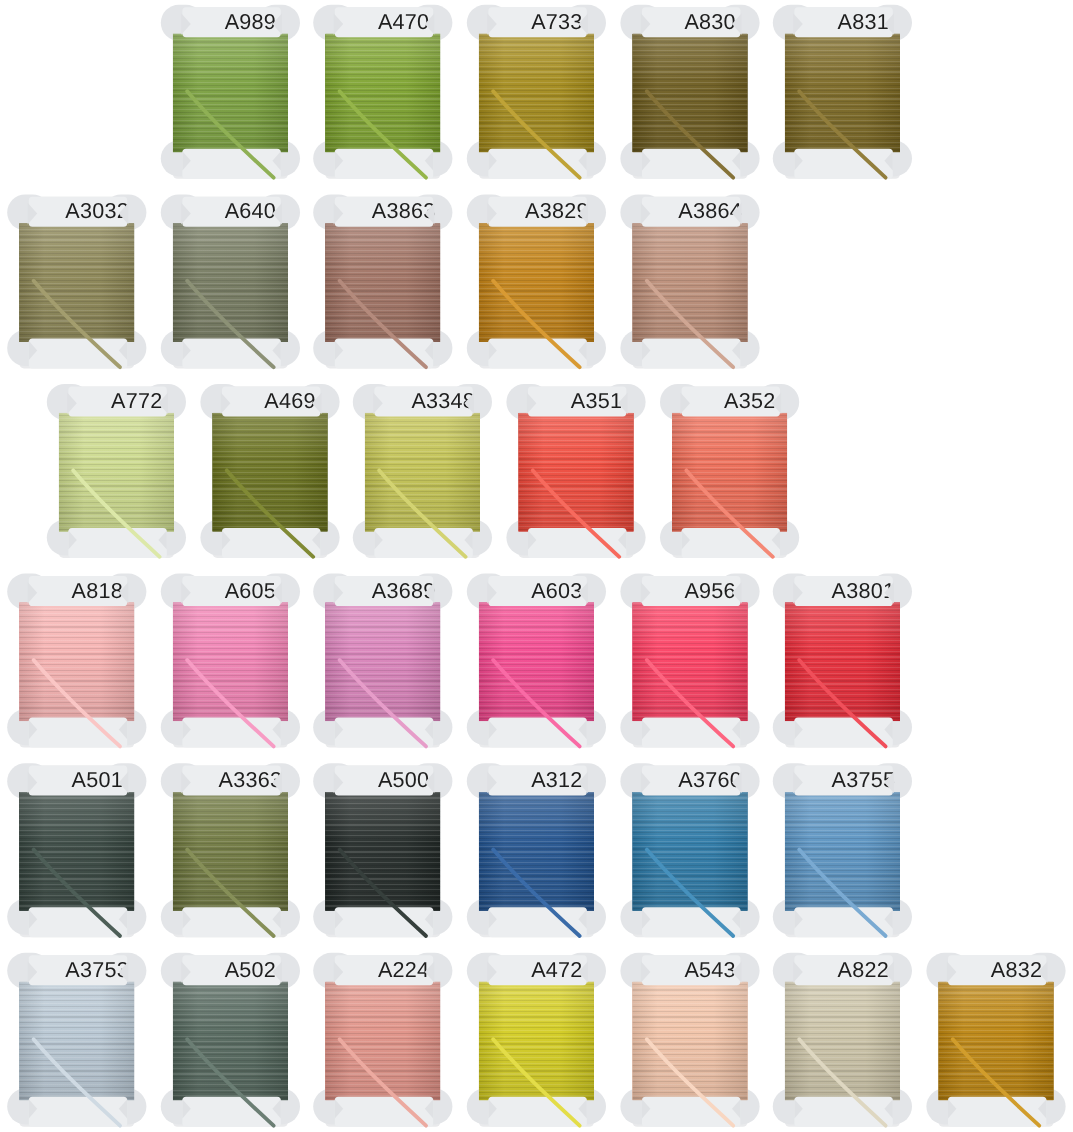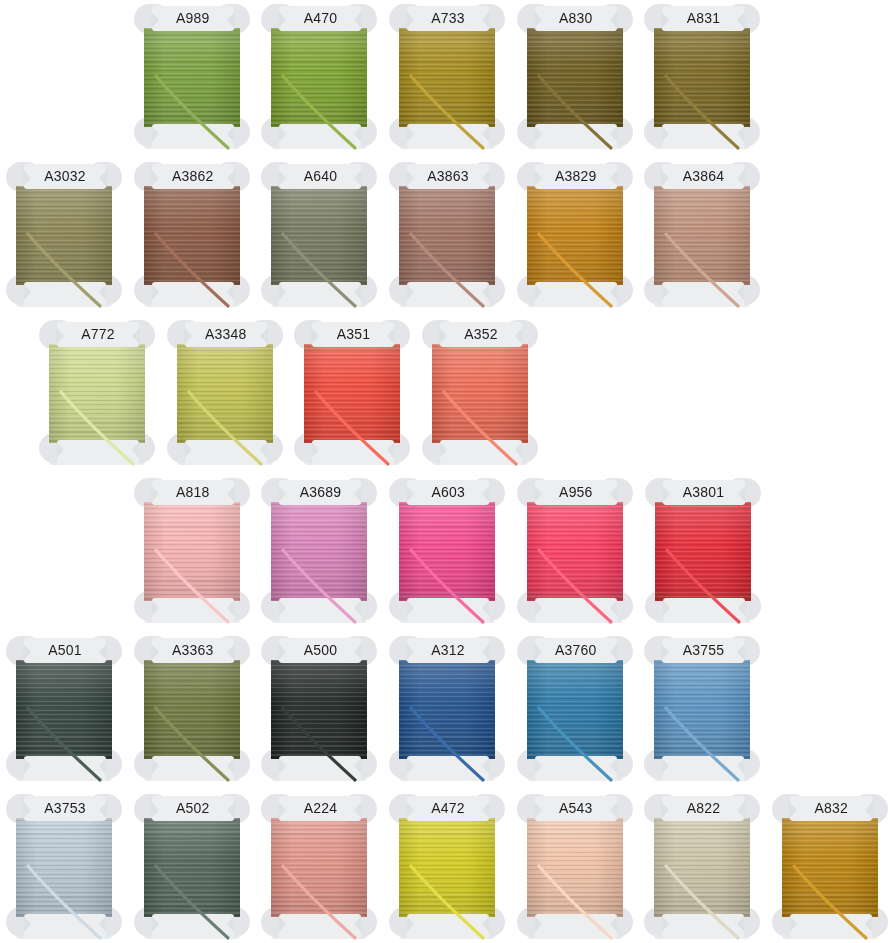--- a/index.html
+++ b/index.html
@@ -100,27 +100,27 @@
     left: -1px;
     border-left: 8px solid #dfe1e4;
   }
   .label-tab::after {
     right: -1px;
     border-right: 8px solid #dfe1e4;
   }
 
   .label-text {
     position: absolute;
-    left: 0;
+    left: 16px;
     top: 0;
     width: 82px;
     height: 25px;
     line-height: 25px;
     text-align: center;
-    font-size: 14px;
+    font-size: 18px;
     color: #1e1e1e;
     letter-spacing: 0.2px;
     font-family: "Liberation Sans", sans-serif;
   }
 
   
   .bottom-flap {
     position: absolute;
     left: 16px;
     top: 120px;
@@ -364,44 +364,20 @@
           </div>
         </div>
       </div>
       <div class="bobbin">
         <div class="bobbin-inner">
           <div class="card-body"></div>
           <div class="lobe tl"></div>
           <div class="lobe tr"></div>
           <div class="lobe bl"></div>
           <div class="lobe br"></div>
-          <div class="thread" style="box-shadow: rgb(110, 68, 52) 0px 0px 0px 1px inset;">
-            <div class="base" style="background: rgb(139, 90, 69);"></div>
-            <div class="lines"></div>
-            <div class="vshade"></div>
-            <div class="sheen"></div>
-          </div>
-          <div class="tail">
-            <svg width="96" height="124" viewBox="0 0 96 124">
-              <path d="M12 48 C 34 74, 58 96, 84 120" fill="none" stroke-width="3.2" stroke-linecap="round" stroke="#a2705a"></path>
-            </svg>
-          </div>
-          <div class="bottom-flap"></div>
-          <div class="label-tab">
-            <span class="label-text">A3862</span>
-          </div>
-        </div>
-      </div>
-      <div class="bobbin">
-        <div class="bobbin-inner">
-          <div class="card-body"></div>
-          <div class="lobe tl"></div>
-          <div class="lobe tr"></div>
-          <div class="lobe bl"></div>
-          <div class="lobe br"></div>
           <div class="thread" style="box-shadow: rgb(91, 95, 73) 0px 0px 0px 1px inset;">
             <div class="base" style="background: rgb(117, 122, 96);"></div>
             <div class="lines"></div>
             <div class="vshade"></div>
             <div class="sheen"></div>
           </div>
           <div class="tail">
             <svg width="96" height="124" viewBox="0 0 96 124">
               <path d="M12 48 C 34 74, 58 96, 84 120" fill="none" stroke-width="3.2" stroke-linecap="round" stroke="#8c9176"></path>
             </svg>
@@ -510,20 +486,44 @@
           </div>
         </div>
       </div>
       <div class="bobbin">
         <div class="bobbin-inner">
           <div class="card-body"></div>
           <div class="lobe tl"></div>
           <div class="lobe tr"></div>
           <div class="lobe bl"></div>
           <div class="lobe br"></div>
+          <div class="thread" style="box-shadow: rgb(82, 89, 22) 0px 0px 0px 1px inset;">
+            <div class="base" style="background: rgb(106, 114, 32);"></div>
+            <div class="lines"></div>
+            <div class="vshade"></div>
+            <div class="sheen"></div>
+          </div>
+          <div class="tail">
+            <svg width="96" height="124" viewBox="0 0 96 124">
+              <path d="M12 48 C 34 74, 58 96, 84 120" fill="none" stroke-width="3.2" stroke-linecap="round" stroke="#818a35"></path>
+            </svg>
+          </div>
+          <div class="bottom-flap"></div>
+          <div class="label-tab">
+            <span class="label-text">A469</span>
+          </div>
+        </div>
+      </div>
+      <div class="bobbin">
+        <div class="bobbin-inner">
+          <div class="card-body"></div>
+          <div class="lobe tl"></div>
+          <div class="lobe tr"></div>
+          <div class="lobe bl"></div>
+          <div class="lobe br"></div>
           <div class="thread" style="box-shadow: rgb(165, 165, 60) 0px 0px 0px 1px inset;">
             <div class="base" style="background: rgb(194, 194, 83);"></div>
             <div class="lines"></div>
             <div class="vshade"></div>
             <div class="sheen"></div>
           </div>
           <div class="tail">
             <svg width="96" height="124" viewBox="0 0 96 124">
               <path d="M12 48 C 34 74, 58 96, 84 120" fill="none" stroke-width="3.2" stroke-linecap="round" stroke="#d3d372"></path>
             </svg>
@@ -576,21 +576,21 @@
               <path d="M12 48 C 34 74, 58 96, 84 120" fill="none" stroke-width="3.2" stroke-linecap="round" stroke="#f48875"></path>
             </svg>
           </div>
           <div class="bottom-flap"></div>
           <div class="label-tab">
             <span class="label-text">A352</span>
           </div>
         </div>
       </div>
     </div>
-    <div class="floss-row" style="top: 474px; justify-content: center;">
+    <div class="floss-row" style="top: 474px;">
       <div class="bobbin">
         <div class="bobbin-inner">
           <div class="card-body"></div>
           <div class="lobe tl"></div>
           <div class="lobe tr"></div>
           <div class="lobe bl"></div>
           <div class="lobe br"></div>
           <div class="thread" style="box-shadow: rgb(227, 151, 149) 0px 0px 0px 1px inset;">
             <div class="base" style="background: rgb(246, 178, 177);"></div>
             <div class="lines"></div>
@@ -608,20 +608,44 @@
           </div>
         </div>
       </div>
       <div class="bobbin">
         <div class="bobbin-inner">
           <div class="card-body"></div>
           <div class="lobe tl"></div>
           <div class="lobe tr"></div>
           <div class="lobe bl"></div>
           <div class="lobe br"></div>
+          <div class="thread" style="box-shadow: rgb(219, 102, 153) 0px 0px 0px 1px inset;">
+            <div class="base" style="background: rgb(240, 130, 179);"></div>
+            <div class="lines"></div>
+            <div class="vshade"></div>
+            <div class="sheen"></div>
+          </div>
+          <div class="tail">
+            <svg width="96" height="124" viewBox="0 0 96 124">
+              <path d="M12 48 C 34 74, 58 96, 84 120" fill="none" stroke-width="3.2" stroke-linecap="round" stroke="#f79cc4"></path>
+            </svg>
+          </div>
+          <div class="bottom-flap"></div>
+          <div class="label-tab">
+            <span class="label-text">A605</span>
+          </div>
+        </div>
+      </div>
+      <div class="bobbin">
+        <div class="bobbin-inner">
+          <div class="card-body"></div>
+          <div class="lobe tl"></div>
+          <div class="lobe tr"></div>
+          <div class="lobe bl"></div>
+          <div class="lobe br"></div>
           <div class="thread" style="box-shadow: rgb(192, 102, 160) 0px 0px 0px 1px inset;">
             <div class="base" style="background: rgb(217, 131, 186);"></div>
             <div class="lines"></div>
             <div class="vshade"></div>
             <div class="sheen"></div>
           </div>
           <div class="tail">
             <svg width="96" height="124" viewBox="0 0 96 124">
               <path d="M12 48 C 34 74, 58 96, 84 120" fill="none" stroke-width="3.2" stroke-linecap="round" stroke="#e69dc9"></path>
             </svg>

